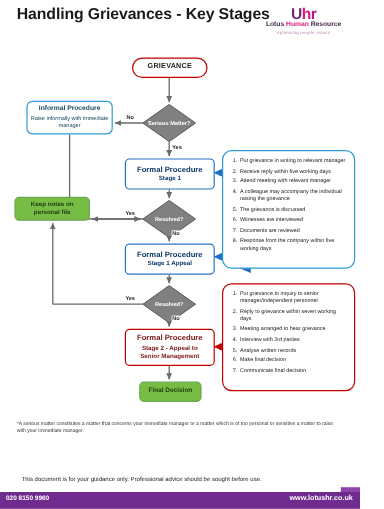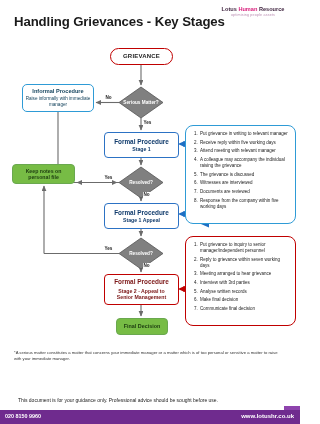--- a/index.html
+++ b/index.html
@@ -18,21 +18,21 @@
     position: relative;
     width: 300px;
     height: 424px;
     background: #ffffff;
   }
 
   
   .page-title {
     position: absolute;
     left: 14px;
-    top: 14px;
+    top: 4px;
     font-size: 13.2px;
     font-weight: bold;
     color: #1a1a1a;
     letter-spacing: -0.1px;
     white-space: nowrap;
   }
   .logo {
     position: absolute;
     right: 6px;
     top: 6px;
@@ -311,20 +311,23 @@
   }
 </style>
 </head>
 <body>
 
 <div id="page">
 
   <div class="page-title">Handling Grievances - Key Stages</div>
 
   <div class="logo">
+    <div class="logo-mark">
+      <span class="u">U</span><span class="h">h</span><span class="r">r</span>
+    </div>
     <div class="logo-name">
       <span class="w1">Lotus </span><span class="w2">Human </span><span class="w3">Resource</span>
     </div>
     <div class="logo-tagline">optimising people assets</div>
   </div>
 
   <div id="chart">
 
     <svg id="wires" viewBox="0 0 300 295">
       <defs>

